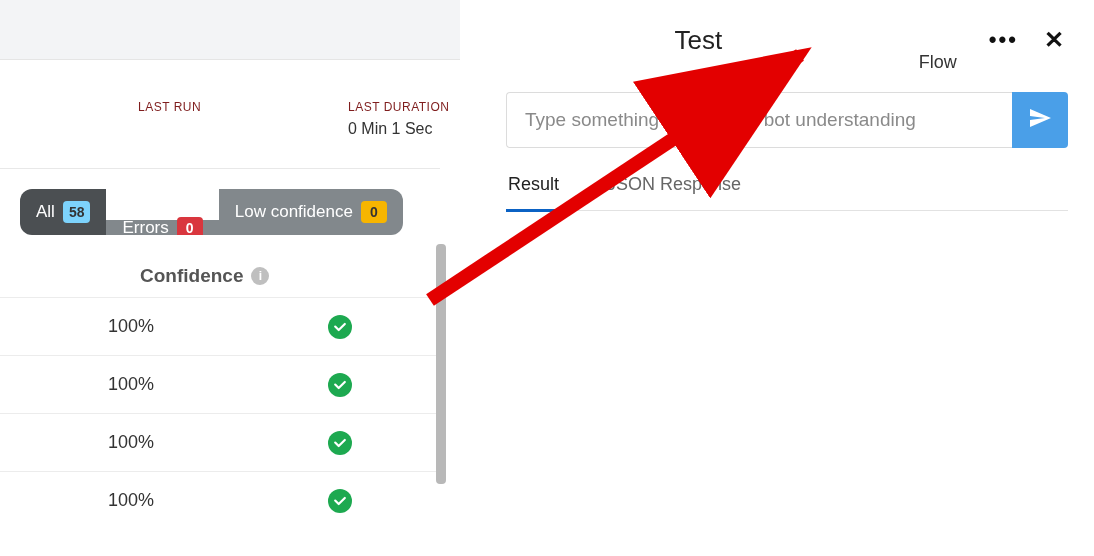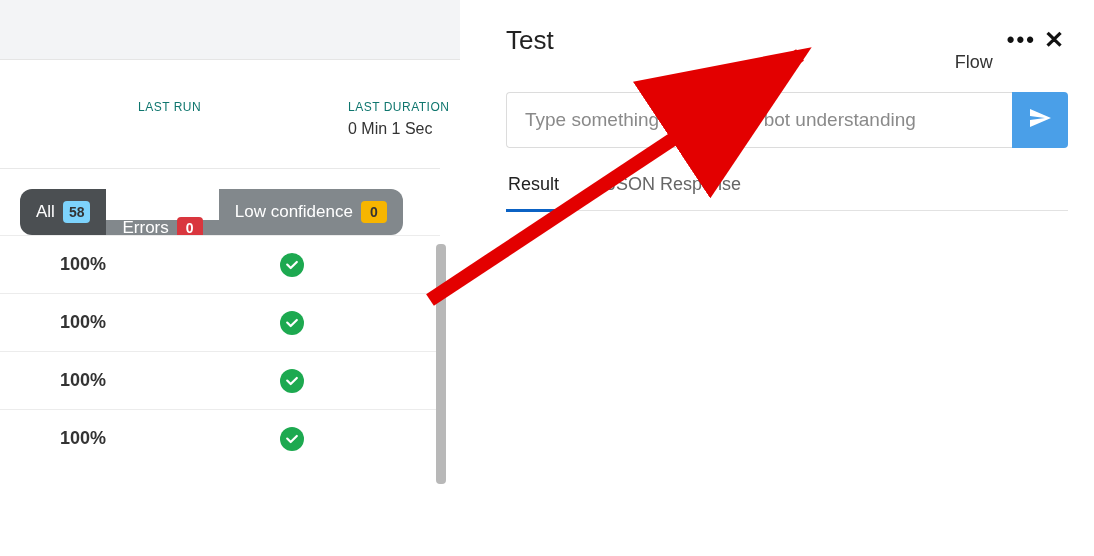--- a/index.html
+++ b/index.html
@@ -27,21 +27,21 @@
   .left-meta {
     display: flex;
     padding: 40px 0 30px 0;
   }
   .meta-block { }
   .meta-lastrun { margin-left: 138px; width: 210px; }
   .meta-duration { }
   .meta-label {
     font-size: 12px;
     letter-spacing: 0.5px;
-    color: #0f766e;
+    color: #7f1d1d;
     font-weight: 500;
     margin-bottom: 6px;
   }
   .meta-value {
     font-size: 16px;
     color: #333;
   }
   .left-card {
     border-top: 1px solid #e8e8e8;
     width: 440px;
@@ -100,22 +100,21 @@
     font-weight: 700;
     display: inline-flex;
     align-items: center;
     justify-content: center;
   }
   .conf-row {
     display: flex;
     align-items: center;
     height: 58px;
     border-top: 1px solid #ececec;
-    padding-left: 60px;
-    font-weight: bold;
+    padding-left: 108px;
   }
   .conf-value { font-size: 18px; color: #333; width: 220px; }
   .check-icon {
     width: 24px;
     height: 24px;
     border-radius: 50%;
     background: #1da950;
     display: inline-flex;
     align-items: center;
     justify-content: center;
@@ -137,20 +136,22 @@
     top: 0;
     width: 620px;
     height: 556px;
     background: #fff;
     padding: 18px 26px 0 32px;
   }
   .right-header {
     display: flex;
     align-items: center;
     height: 44px;
+    gap: 18px;
+    text-align: center;
   }
   .right-title {
     font-size: 26px;
     color: #222;
     font-weight: 400;
     flex: 1;
   }
   .mode-flow {
     font-size: 18px;
     color: #333;
@@ -258,20 +259,24 @@
       <div class="filter-btn filter-errors">
         <span>Errors</span>
         <span class="badge badge-red">0</span>
       </div>
       <div class="filter-btn filter-lowconf">
         <span>Low confidence</span>
         <span class="badge badge-yellow">0</span>
       </div>
     </div>
 
+    <div class="confidence-header">
+      <span>Confidence</span>
+      <span class="info-icon">i</span>
+    </div>
 
     <div class="conf-row">
       <span class="conf-value">100%</span>
       <span class="check-icon">
         <svg viewBox="0 0 16 16">
             <path d="M13.5 4.5 6.5 11.5 2.5 7.5" stroke="#fff" stroke-width="2.5" fill="none" stroke-linecap="round" stroke-linejoin="round"></path>
           </svg>
       </span>
     </div>
     <div class="conf-row">

